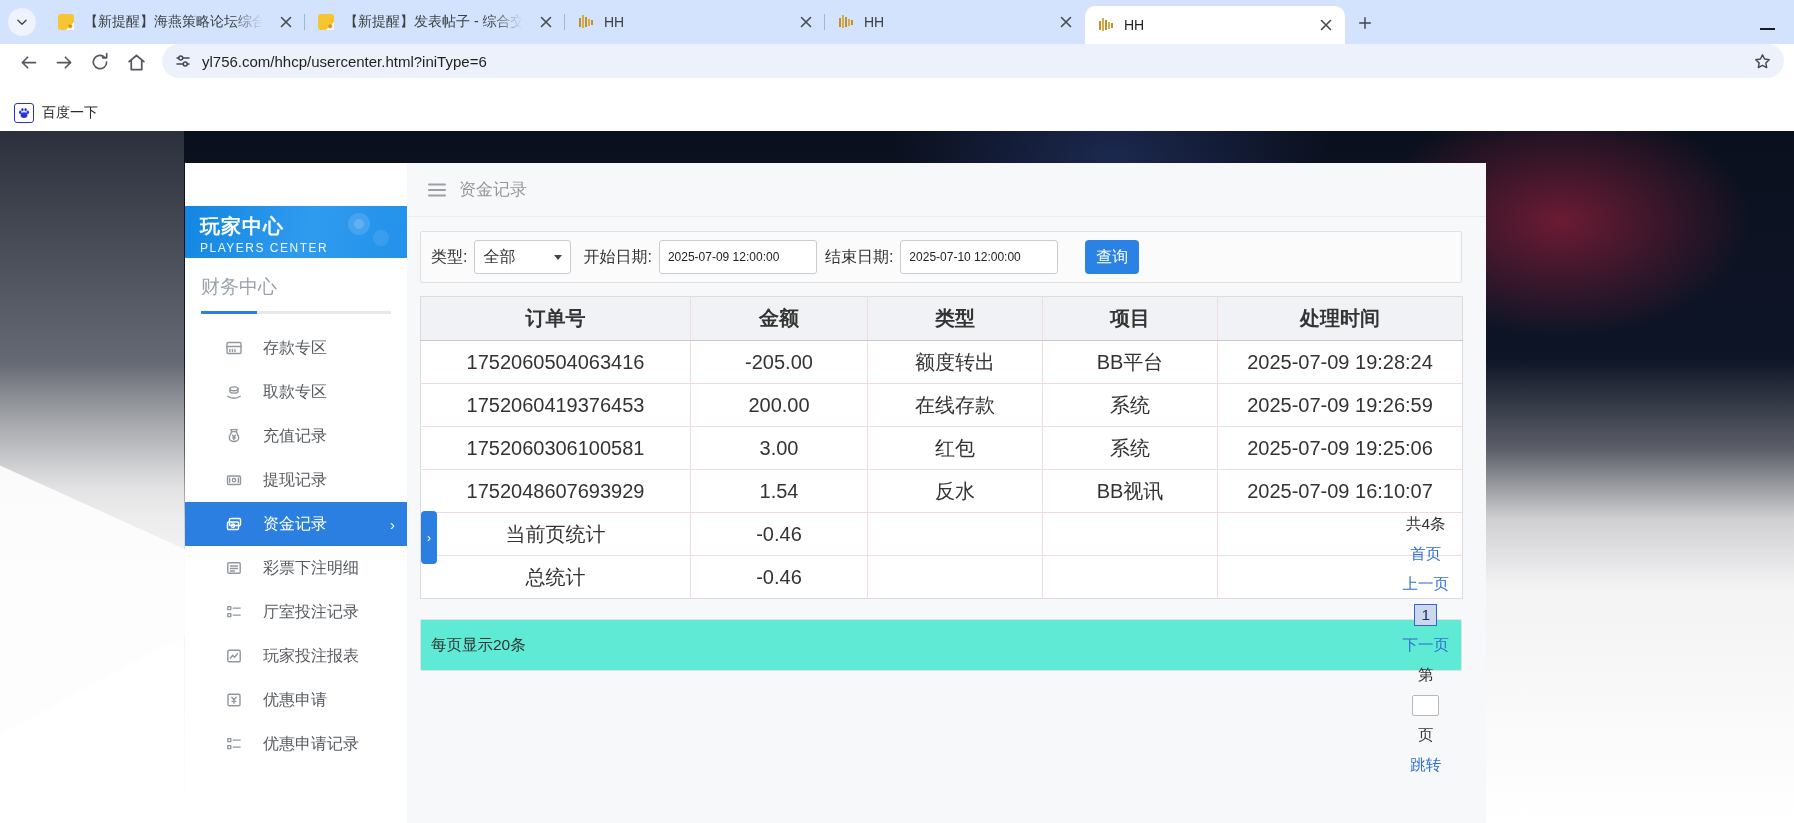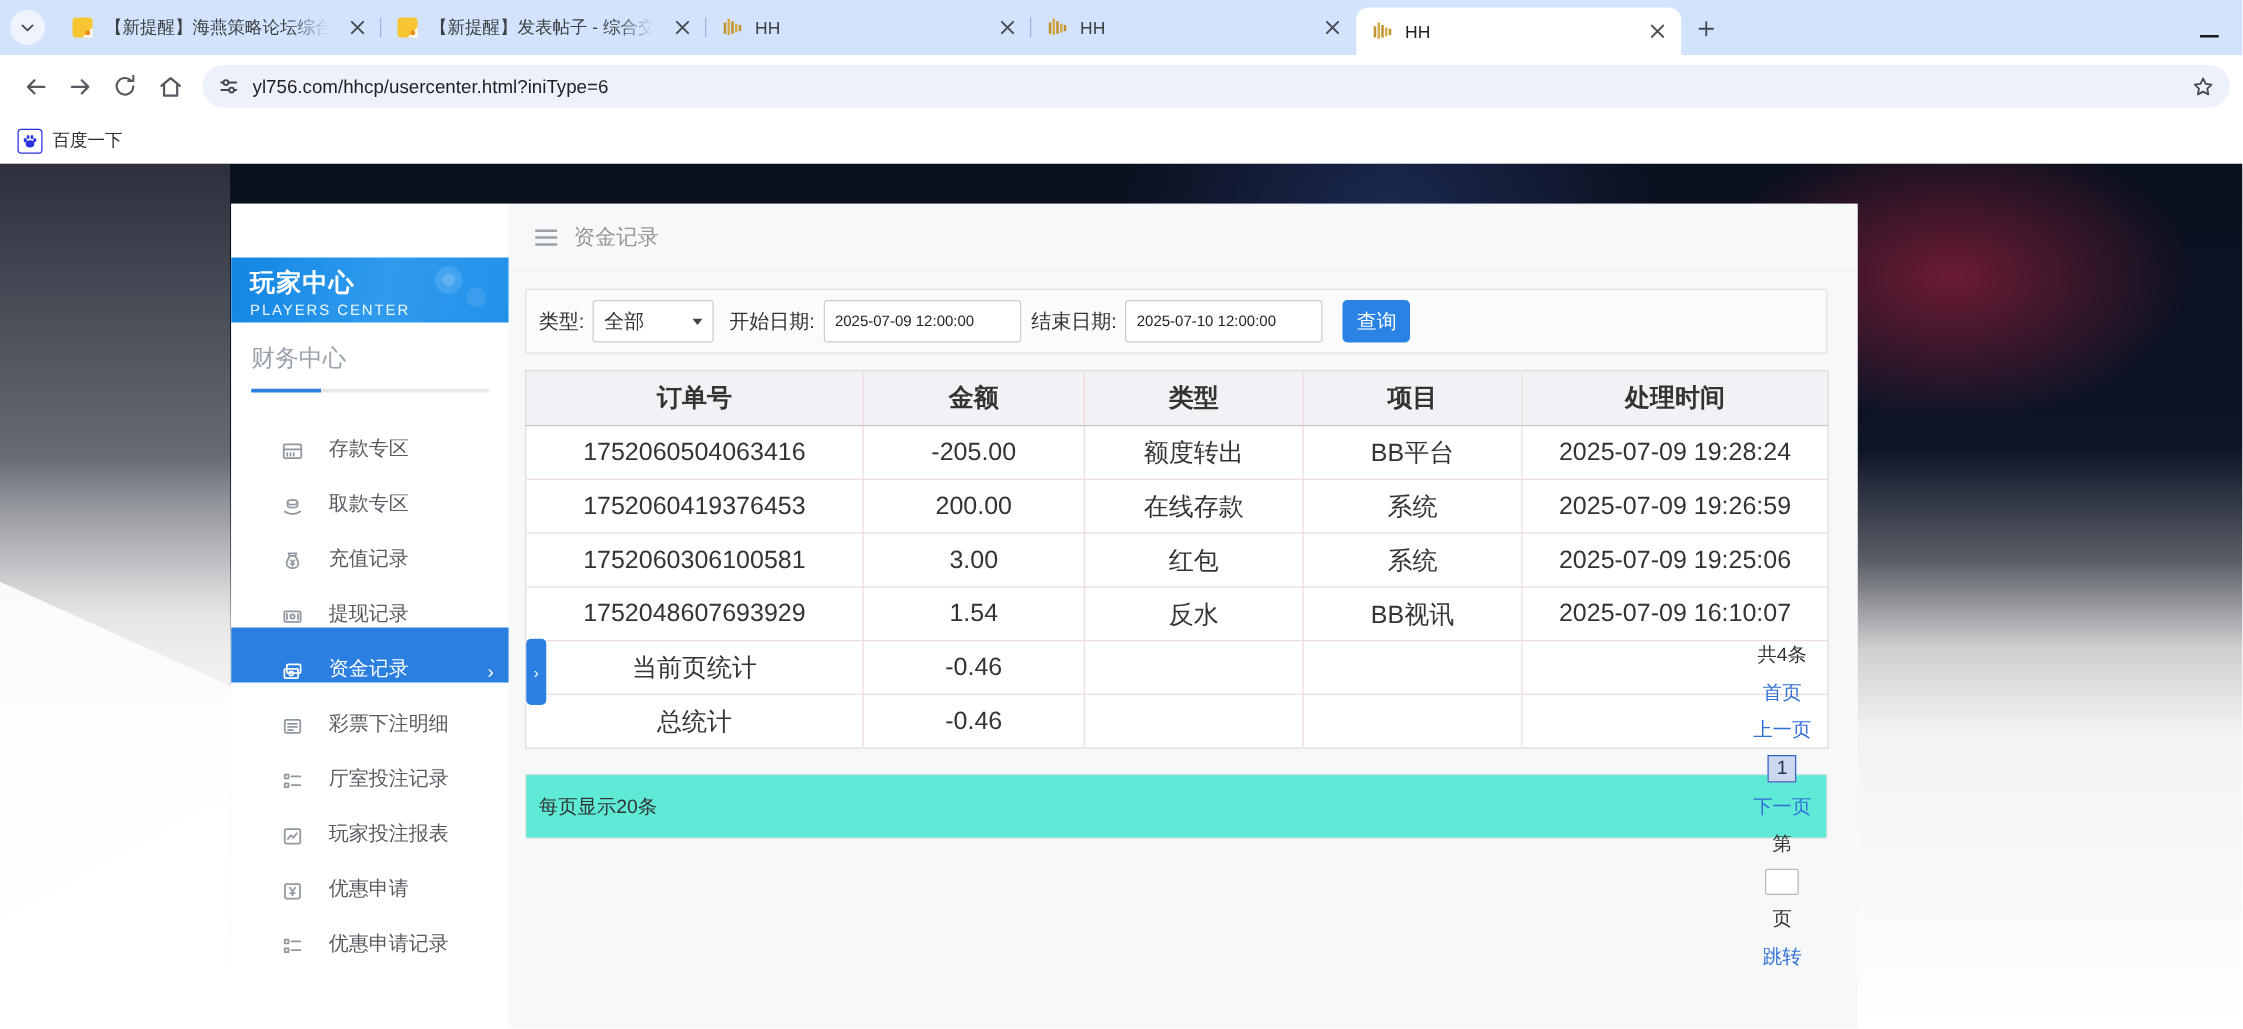--- a/index.html
+++ b/index.html
@@ -11,21 +11,21 @@
   .tab-search-pill { position:absolute; left:8px; top:8px; width:28px; height:28px; border-radius:14px; background:#eef3fd; display:flex; align-items:center; justify-content:center; color:#41464e; cursor:pointer; }
   .tab { position:absolute; top:0; height:44px; width:260px; display:flex; align-items:center; padding:0 8px 0 12px; gap:9px; color:#3c4043; font-size:14px; cursor:pointer; }
   .tab.active { top:6px; height:38px; background:#fff; border-radius:10px 10px 0 0; color:#1f1f1f; }
   .tab .tab-title { flex:1; white-space:nowrap; overflow:hidden; -webkit-mask-image:linear-gradient(90deg,#000 82%,transparent 98%); mask-image:linear-gradient(90deg,#000 82%,transparent 98%); }
   .tab .tab-close { width:22px; height:22px; border-radius:11px; display:flex; align-items:center; justify-content:center; color:#474b51; flex:none; cursor:pointer; }
   .tab-sep { position:absolute; top:14px; width:1px; height:16px; background:#9fb5d8; }
   .newtab-btn { position:absolute; left:1352px; top:10px; width:26px; height:26px; border-radius:13px; display:flex; align-items:center; justify-content:center; color:#41464e; cursor:pointer; }
   .win-min { position:absolute; right:16px; top:14px; width:18px; height:16px; display:flex; align-items:flex-end; color:#1b1b1b; cursor:pointer; }
   .win-min i { display:block; width:15px; height:0; border-top:2px solid currentColor; }
 
-  .toolbar { height:50px; background:#fff; display:flex; align-items:center; padding:0 10px 0 10px; }
+  .toolbar { height:50px; background:#fff; display:flex; align-items:flex-start; padding:0 10px 0 10px; }
   .nav-btn { width:36px; height:36px; border-radius:18px; display:flex; align-items:center; justify-content:center; color:#54585e; flex:none; cursor:pointer; }
   .omnibox { flex:1; height:34px; margin-left:8px; background:#edf1fb; border-radius:17px; display:flex; align-items:center; padding:0 12px; gap:10px; min-width:0; }
   .omnibox .url { color:#1f1f1f; font-size:15px; white-space:nowrap; overflow:hidden; flex:1; }
   .omni-icon { color:#44474d; display:flex; flex:none; }
 
   .bookmarks { height:37px; background:#fff; display:flex; align-items:center; padding-left:14px; gap:9px; }
   .bm-item { display:flex; align-items:center; gap:8px; font-size:14px; color:#2b2b2b; cursor:pointer; }
   .bm-fav { width:20px; height:20px; border:1px solid #2932e1; border-radius:3px; background:#fff; display:flex; align-items:center; justify-content:center; }
 
   
@@ -42,39 +42,39 @@
   .panel { position:absolute; left:185px; top:32px; width:1301px; height:660px; display:flex; background:#fff; }
 
   
   .sidebar { width:222px; background:#fff; flex:none; }
   .side-banner { position:relative; height:52px; background:linear-gradient(105deg,#1286e2 0%, #2f9bef 55%, #2391ea 100%); color:#fff; padding:7px 0 0 15px; overflow:hidden;margin-top:43px; }
   .side-banner .t1 { font-size:20px; font-weight:bold; letter-spacing:1px; }
   .side-banner .t2 { font-size:12px; letter-spacing:1.5px; opacity:.92; margin-top:1px; }
   .side-banner .deco { position:absolute; right:10px; top:6px; opacity:.5; }
   .side-section { margin:16px 16px 12px 16px; font-size:19px; color:#9aa3ad; padding-bottom:14px; position:relative; }
   .side-section::after { content:""; position:absolute; left:0; bottom:0; width:100%; height:3px; background:linear-gradient(90deg,#2b7fe0 0 56px, #e8e8e8 56px); }
-  .menu-item { height:44px; display:flex; align-items:flex-end; padding:0 12px 0 40px; color:#565b61; font-size:16px; cursor:pointer; position:relative; }
+  .menu-item { height:44px; display:flex; align-items:center; padding:0 12px 0 40px; color:#565b61; font-size:16px; cursor:pointer; position:relative; }
   .menu-item .mi-icon { width:18px; height:18px; margin-right:20px; color:#8f979f; flex:none; display:flex; }
   .menu-item.active { background:#2b7fe0; color:#fff; }
   .menu-item.active .mi-icon { color:#fff; }
   .menu-item .mi-arrow { position:absolute; right:12px; color:#fff; font-size:15px; }
 
   
   .main { flex:1; background:#f7f8f9; position:relative; min-width:0; }
   .main-header { height:54px; display:flex; align-items:center; gap:13px; padding-left:21px; color:#949698; font-size:17px; border-bottom:1px solid #ededee; }
   .main-header .ham { display:flex; color:#9aa0a5; }
   .collapse-handle { position:absolute; left:14px; top:348px; width:16px; height:53px; background:#2b7fe0; border-radius:4px; color:#fff; display:flex; align-items:center; justify-content:center; font-size:12px; cursor:pointer; }
 
   .main-body { padding:14px 24px 0 13px; }
   .filterbar { background:#fbfbfc; border:1px solid #dfe1e4; border-radius:2px; height:52px; display:flex; align-items:center; padding-left:10px; gap:0; font-size:16px; color:#333; }
   .filterbar .flabel { margin-right:7px; }
   .fake-select { width:97px; height:34px; background:#fff; border:1px solid #c9cdd2; border-radius:3px; display:flex; align-items:center; padding:0 8px; margin-right:12px; cursor:pointer; position:relative; }
   .fake-select .caret { position:absolute; right:8px; width:0; height:0; border-left:4px solid transparent; border-right:4px solid transparent; border-top:5px solid #444; }
   .ftext-input { width:158px; height:34px; background:#fff; border:1px solid #c9cdd2; border-radius:3px; padding:0 8px; font-size:12px; color:#222; margin-right:8px; font-family:inherit; }
-  .query-btn { width:54px; height:34px; margin-left:8px; background:#2a82e4; color:#fff; font-size:16px; border:none; border-radius:4px; cursor:pointer; }
+  .query-btn { width:54px; height:34px; margin-left:19px; background:#2a82e4; color:#fff; font-size:16px; border:none; border-radius:4px; cursor:pointer; }
 
   .data-table { margin-top:13px; border-collapse:collapse; table-layout:fixed; width:1042px; background:#fff; border:1px solid #dcdcde; font-size:20px; color:#333; }
   .data-table th { height:44px; background:#f0f2f5; font-weight:bold; border-bottom:1px solid #c8c8ca; border-right:1px solid #f0dcdc; }
   .data-table th:last-child, .data-table td:last-child { border-right:none; }
   .data-table td { height:43px; text-align:center; border-right:1px solid #f0dcdc; border-bottom:1px solid #f0dcdc; }
   .data-table tr:last-child td { border-bottom:none; }
 
   .pagebar { margin-top:20px; background:#5eead4; border:1px solid #dfe1e4; border-radius:2px; height:52px; display:flex; align-items:center; justify-content:space-between; padding:0 12px 0 10px; font-size:15.5px; color:#333; width:1042px; }
   .pagebar .right { display:flex; align-items:center; gap:9px;flex-direction:column; }
   .plink { color:#2f6ed5; cursor:pointer; text-decoration:none; }

